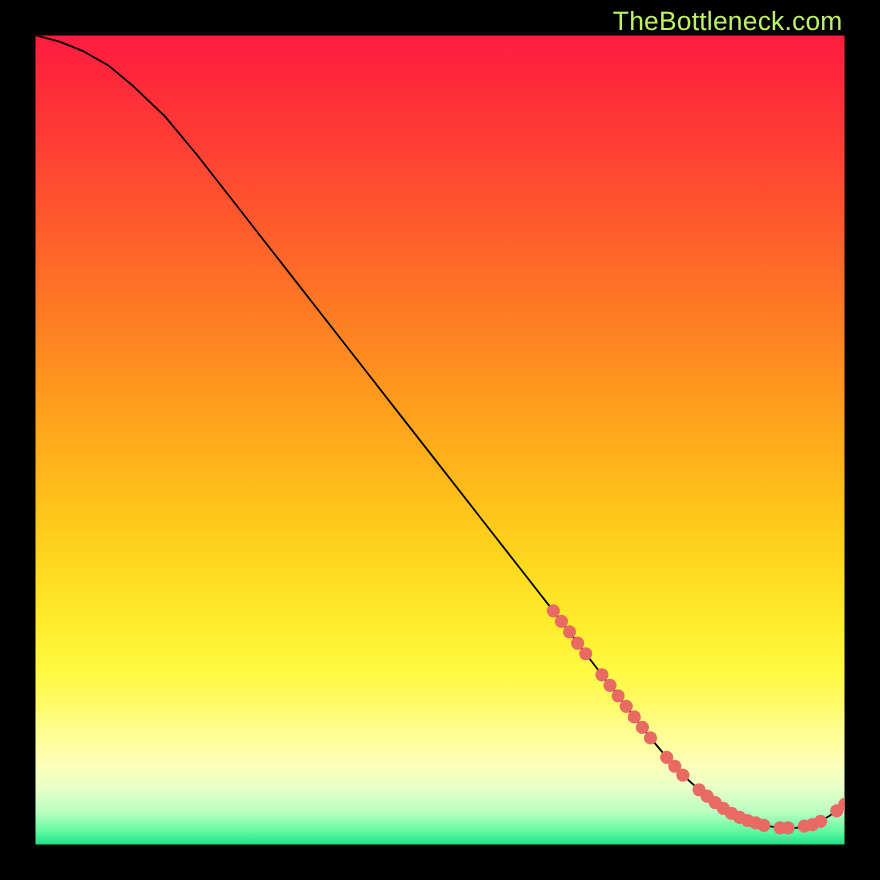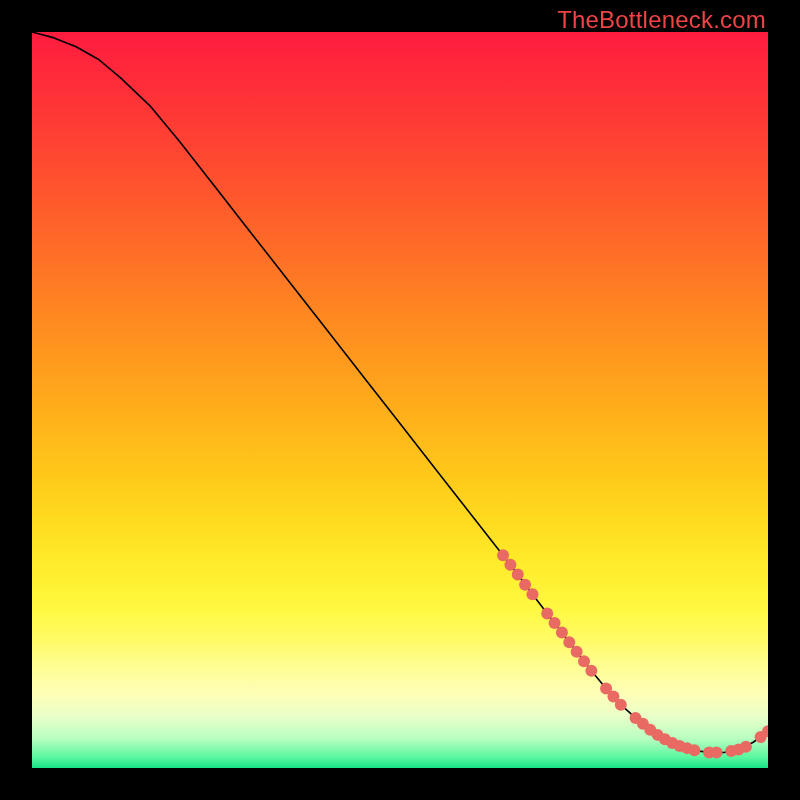--- a/index.html
+++ b/index.html
@@ -22,21 +22,21 @@
     left: 32px;
     top: 32px;
     width: 736px;
     height: 736px;
     overflow: hidden;
   }
   .watermark {
     position: absolute;
     top: 6px;
     right: 34px;
-    color: #ef4444;
+    color: #bef264;
     font-size: 24px;
     font-weight: 400;
     letter-spacing: 0.2px;
     font-family: Arial, Helvetica, sans-serif;
   }
   svg { display: block; }
 </style>
 </head>
 <body>
 

